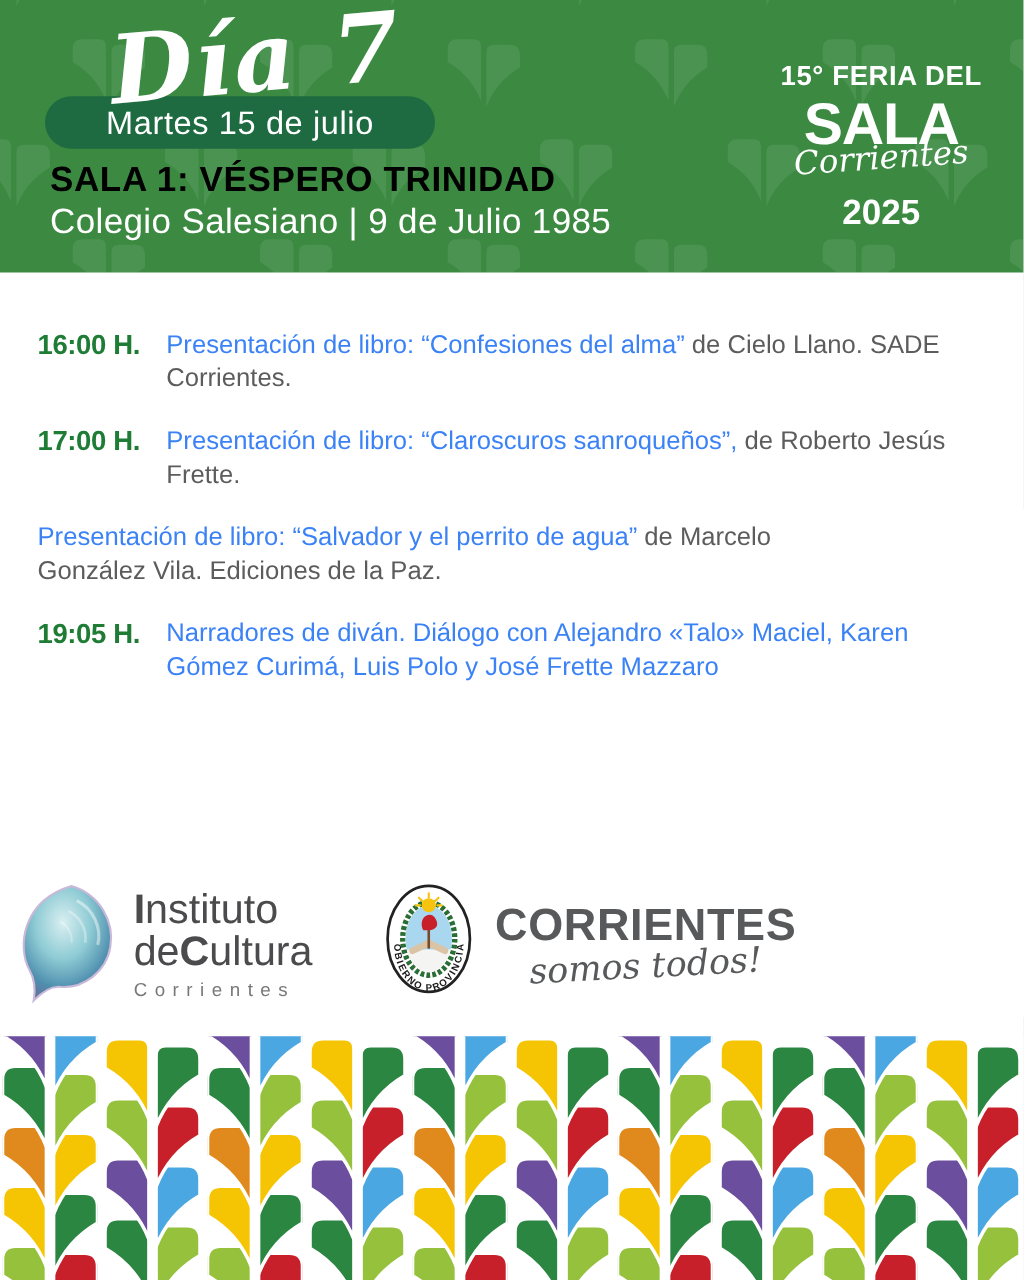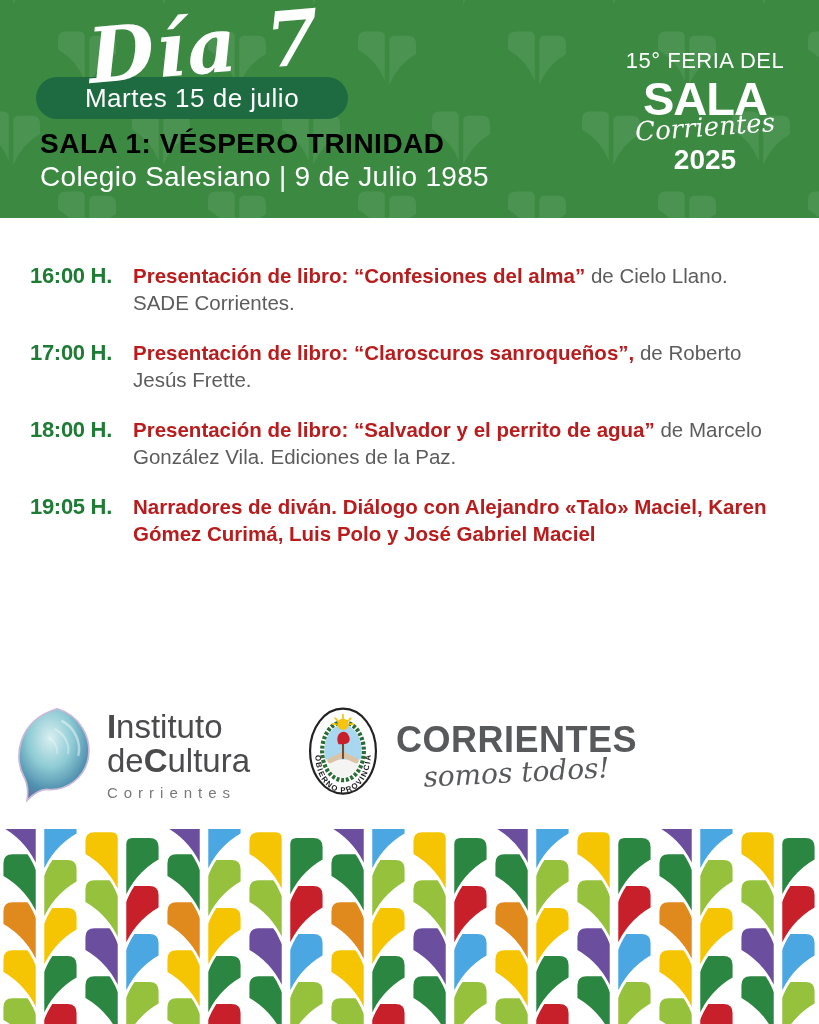--- a/index.html
+++ b/index.html
@@ -31,36 +31,36 @@
     color:#000000;font-size:28px;font-weight:800;letter-spacing:.5px;
   }
   .venue{
     position:absolute;left:40px;top:161px;z-index:2;
     color:#ffffff;font-size:28px;font-weight:300;letter-spacing:.3px;
   }
   .fair-logo{
     position:absolute;right:30px;top:50px;width:168px;z-index:2;
     text-align:center;color:#ffffff;line-height:1;
   }
-  .fair-logo .l1{font-size:22px;font-weight:400;letter-spacing:.5px;}
+  .fair-logo .l1{font-size:22px;font-weight:700;letter-spacing:.5px;}
   .fair-logo .l2{font-size:47px;font-weight:900;letter-spacing:-1px;margin-top:3px;}
   .fair-logo .l3{
     font-family:"DejaVu Serif",serif;font-style:italic;font-size:26px;
     margin-top:-8px;transform:rotate(-4deg);
   }
-  .fair-logo .l4{font-size:28px;font-weight:800;margin-top:6px;}
+  .fair-logo .l4{font-size:28px;font-weight:800;margin-top:16px;}
   
   .schedule{position:absolute;top:218px;left:0;width:819px;padding:44px 30px 0 30px;box-sizing:border-box;}
   .sched-item{display:flex;margin-bottom:23px;}
   .sched-time{
     flex:none;width:103px;color:#1E7C35;font-weight:700;
     font-size:22px;letter-spacing:-.3px;line-height:1.3;
   }
   .sched-desc{flex:1;max-width:648px;font-size:20.5px;line-height:1.32;color:#5c5c5c;}
-  .sched-desc b{color:#b91c1c;font-weight:700;}
+  .sched-desc b{color:#3b82f6;font-weight:400;}
   
   .footer-logos{
     position:absolute;top:692px;left:0;width:648px;height:126px;
     display:flex;justify-content:center;align-items:center;gap:54px;
   }
   .logo-group{display:flex;align-items:center;}
   .shell-icon{line-height:0;margin-right:12px;}
   .instituto-text{color:#4b4b4d;line-height:1.02;}
   .instituto-text .row{font-size:33px;font-weight:300;}
   .instituto-text .row b{font-weight:700;}
@@ -208,27 +208,26 @@
       <div class="sched-time">16:00 H.</div>
       <div class="sched-desc"><b>Presentación de libro: “Confesiones del alma”</b><span> de Cielo Llano. SADE Corrientes.</span></div>
     </div>
 
     <div class="sched-item">
       <div class="sched-time">17:00 H.</div>
       <div class="sched-desc"><b>Presentación de libro: “Claroscuros sanroqueños”,</b><span> de Roberto Jesús Frette.</span></div>
     </div>
 
     <div class="sched-item">
-      <div class="sched-time">18:00 H.</div>
       <div class="sched-desc"><b>Presentación de libro: “Salvador y el perrito de agua”</b><span> de Marcelo González Vila. Ediciones de la Paz.</span></div>
     </div>
 
     <div class="sched-item">
       <div class="sched-time">19:05 H.</div>
-      <div class="sched-desc"><b>Narradores de diván. Diálogo con Alejandro «Talo» Maciel, Karen Gómez Curimá, Luis Polo y José Gabriel Maciel</b><span></span></div>
+      <div class="sched-desc"><b>Narradores de diván. Diálogo con Alejandro «Talo» Maciel, Karen Gómez Curimá, Luis Polo y José Frette Mazzaro</b><span></span></div>
     </div>
 
   </div>
 
   <div class="footer-logos">
 
     <div class="logo-group">
       <span class="shell-icon">
         <svg width="84" height="112" viewBox="0 0 100 118">
           <defs>

